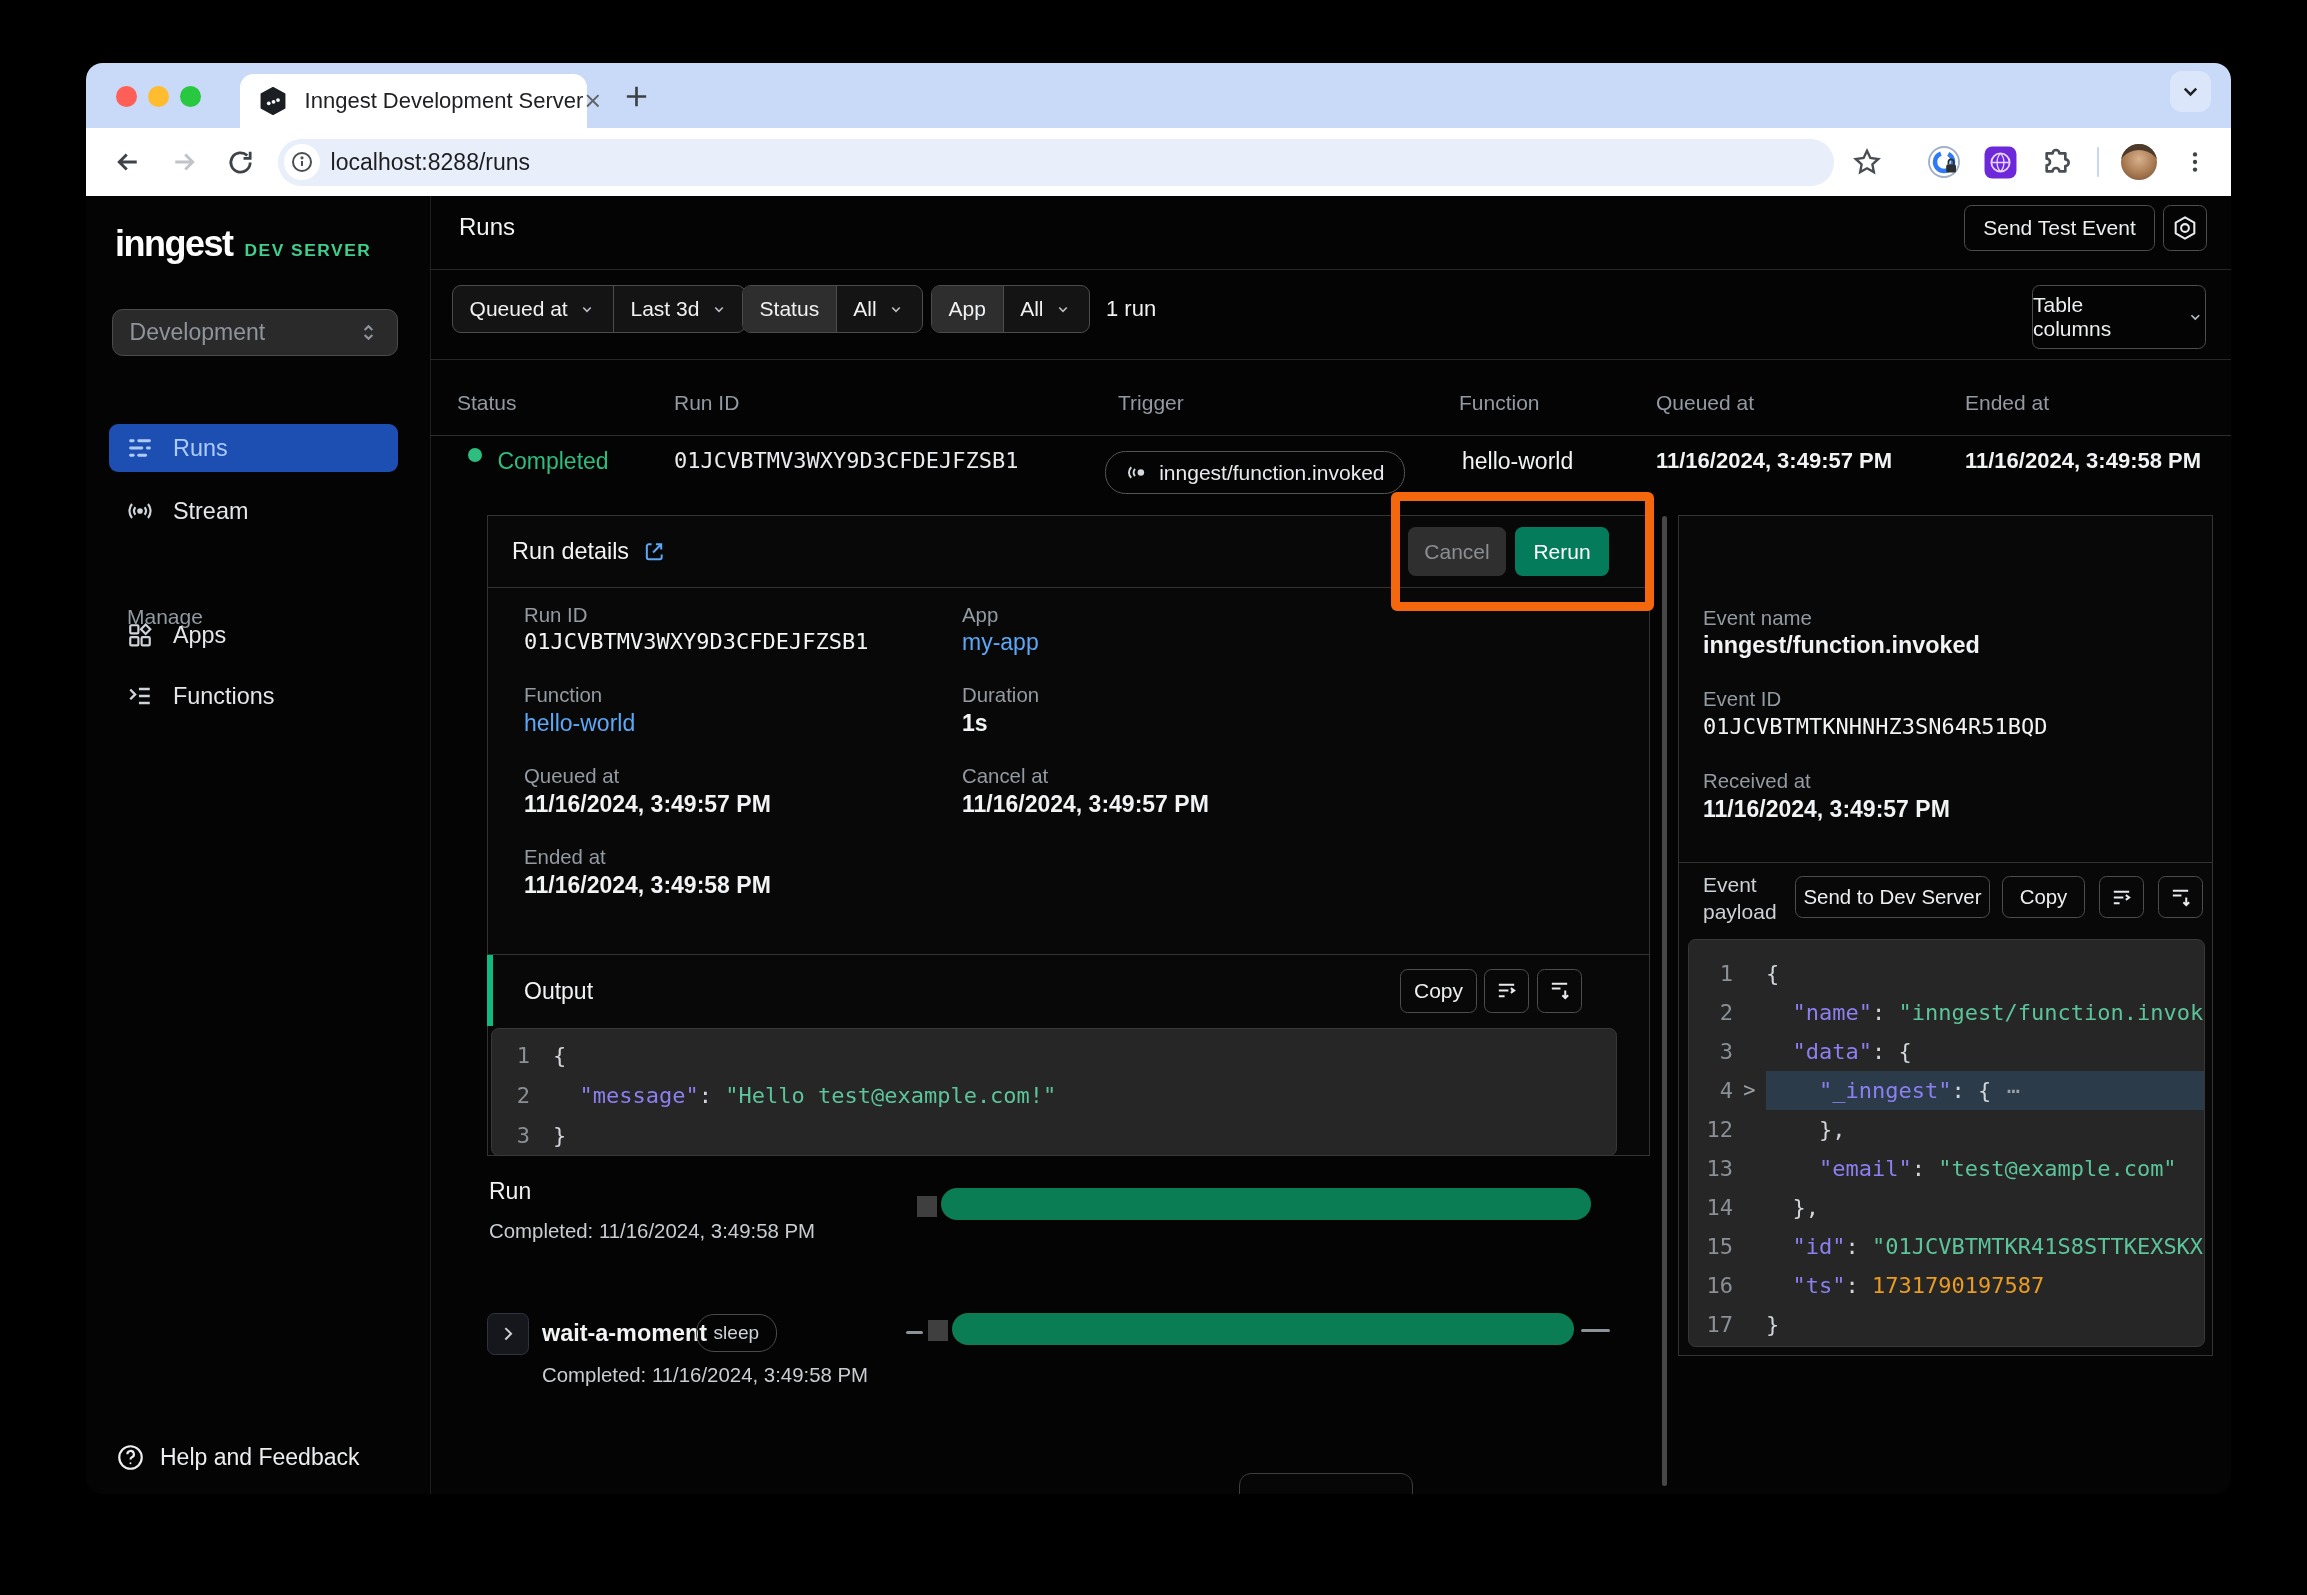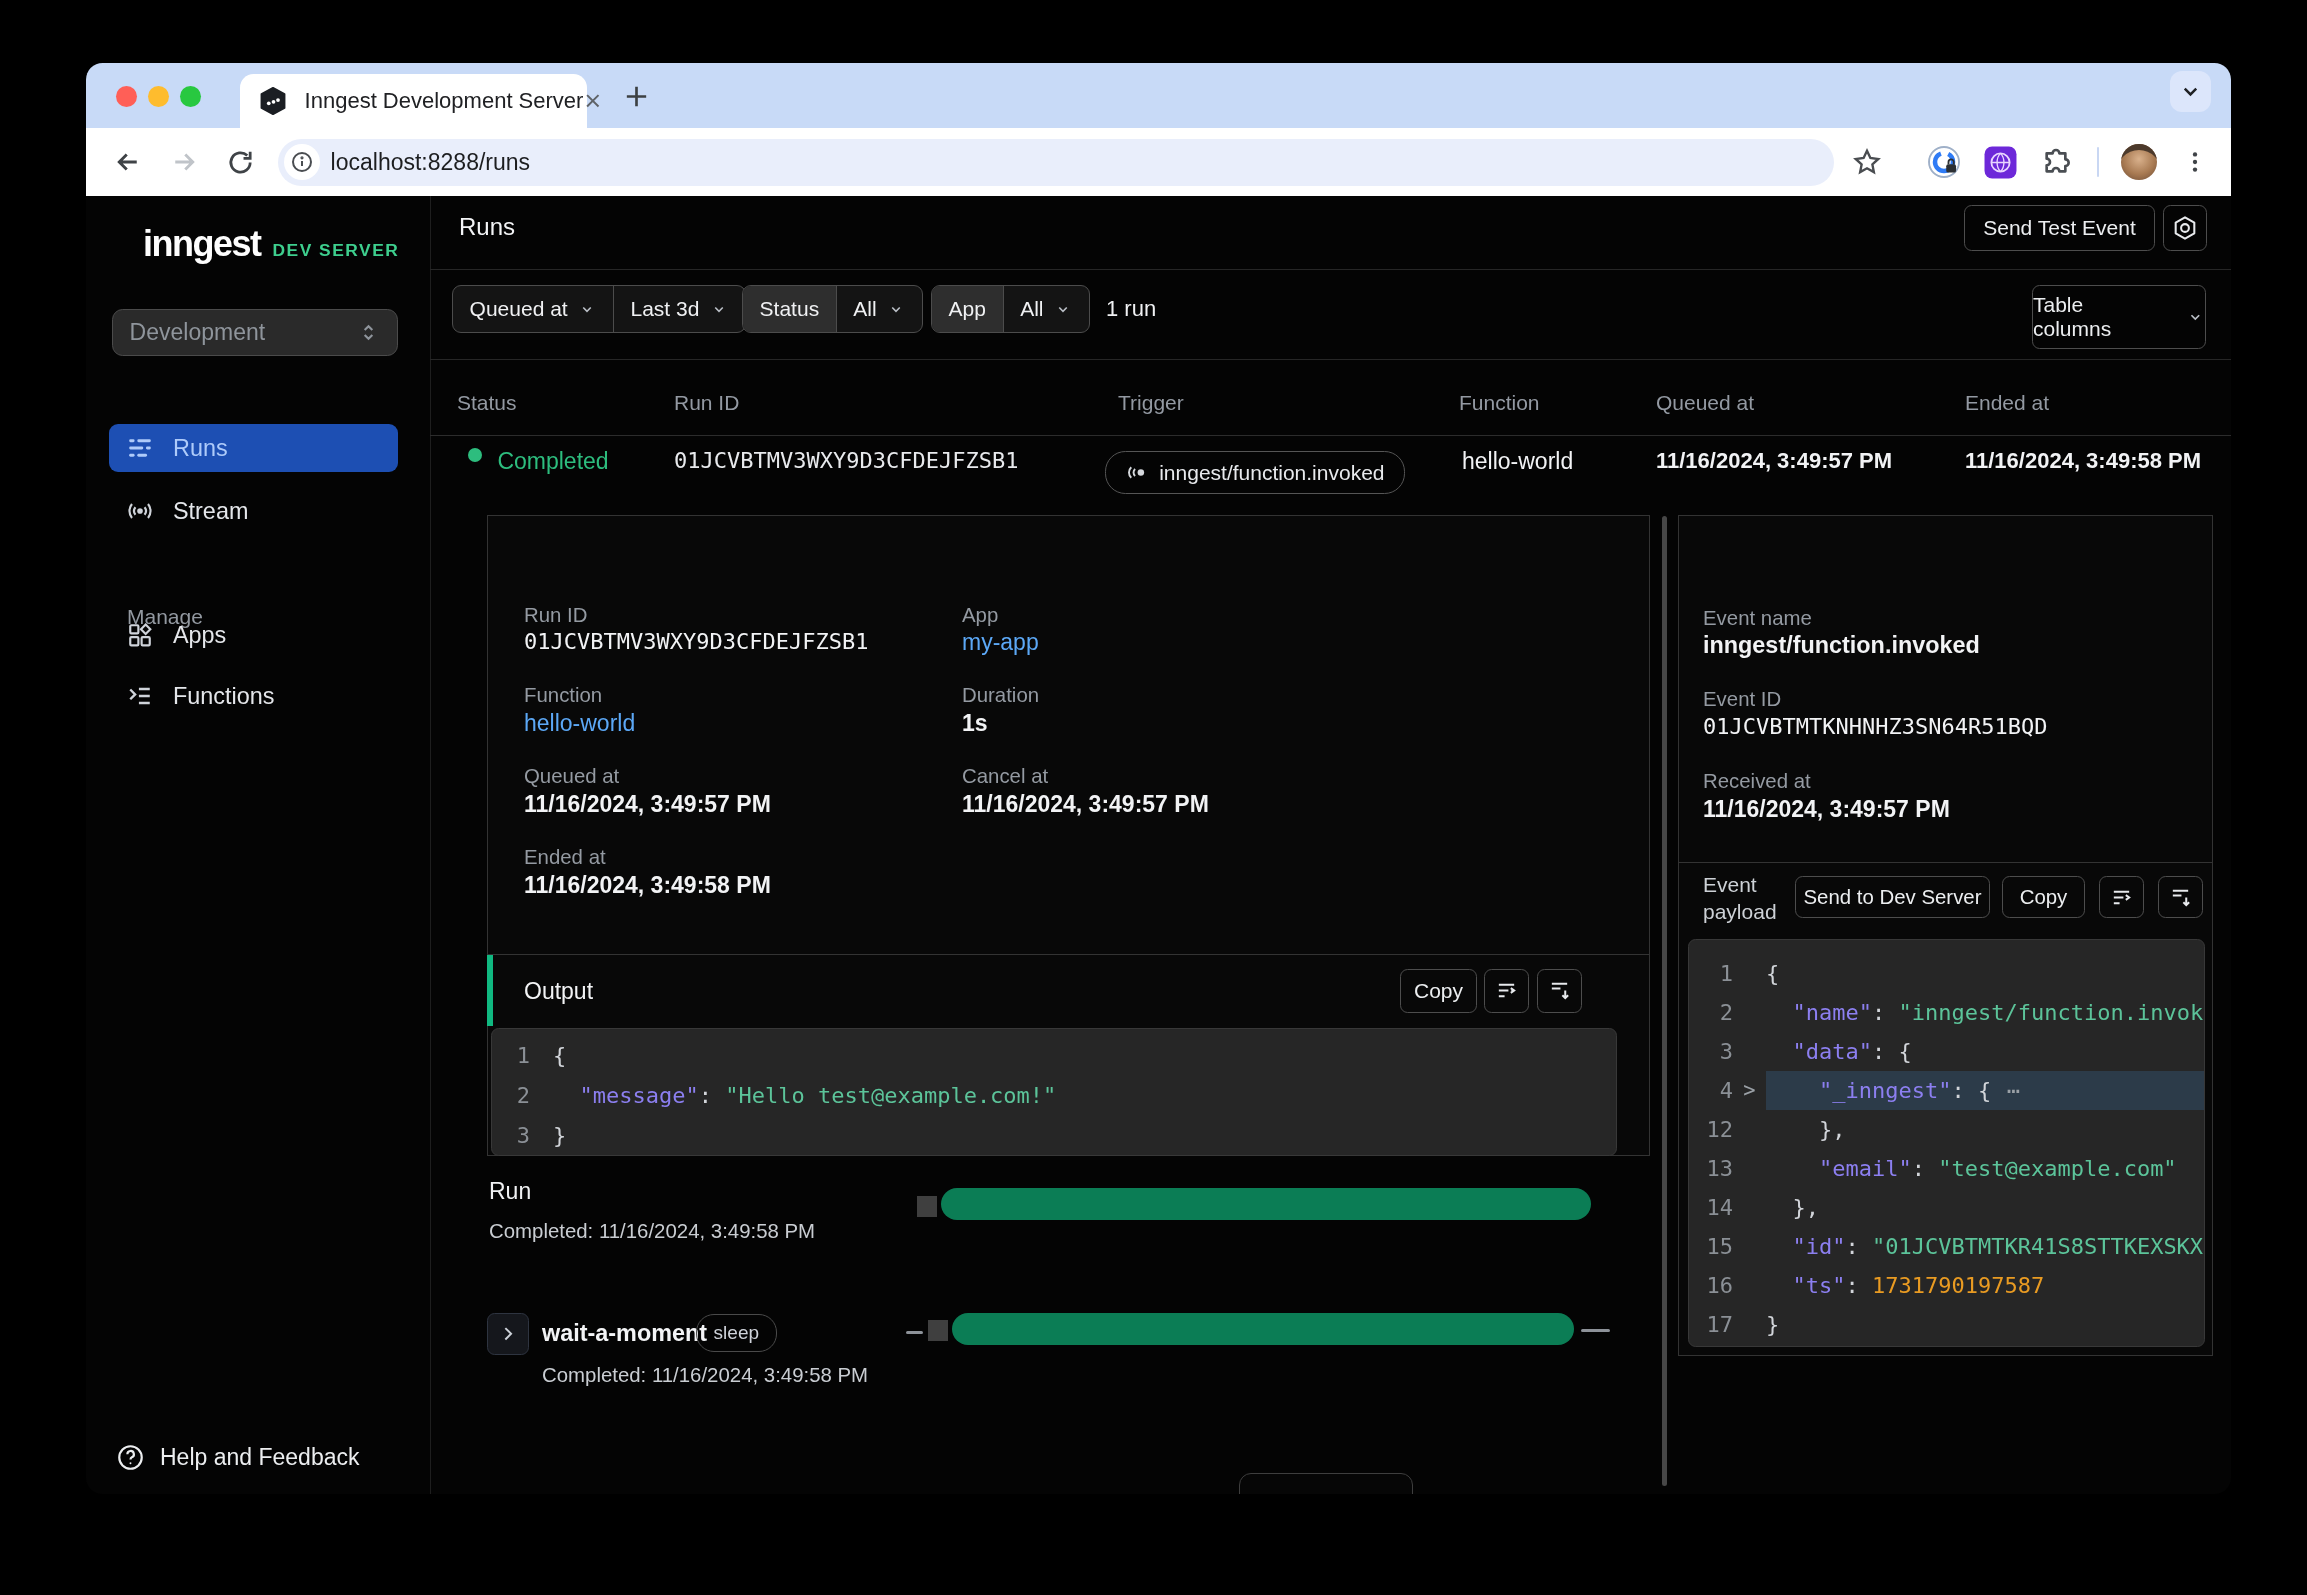--- a/index.html
+++ b/index.html
@@ -25,21 +25,21 @@
     display:flex;align-items:center;justify-content:center;}
   #avatar{position:absolute;left:2035px;top:16px;width:36px;height:36px;border-radius:50%;
     background:radial-gradient(circle at 50% 42%,#d9b18c 0%,#a87a52 55%,#6b4a33 100%);
     box-shadow:inset 0 10.6px 0 -4.5px #4c3a2c;}
   #toolbar-sep{position:absolute;left:2011px;top:19px;width:2.3px;height:30px;background:#c9d7f3;border-radius:1.5px;}
   
   #app{position:absolute;left:0;top:133px;width:100%;height:1298px;background:#040404;color:#e8eaed;}
   
   #sidebar{position:absolute;left:0;top:0;width:344px;height:100%;border-right:0.8px solid #1e1e1e;}
   #logo-row{position:absolute;left:29px;top:27px;display:flex;align-items:baseline;}
-  #logo-text{font-size:36px;font-weight:800;letter-spacing:-1.5px;color:#fdfdfd;margin-left:28px;}
+  #logo-text{font-size:36px;font-weight:800;letter-spacing:-1.5px;color:#fdfdfd;}
   #logo-badge{font-size:17.4px;font-weight:600;letter-spacing:1.5px;color:#3ecf8e;margin-left:12px;}
   #env-select{position:absolute;left:26px;top:113px;width:286px;height:47px;background:#2a2a2a;
     border:0.8px solid #4b4b4b;border-radius:10.6px;display:flex;align-items:center;justify-content:space-between;
     padding:0 16.6px;box-sizing:border-box;}
   #env-select span{font-size:23px;color:#8f959c;}
   .side-label{position:absolute;left:41px;font-size:21px;color:#9399a1;margin-top:28px;}
   .side-item{position:absolute;left:23.4px;width:289px;height:48px;border-radius:9px;display:flex;
     align-items:center;color:#e4e6ea;}
   .side-item .icn{width:26px;height:26px;margin-left:18px;display:flex;align-items:center;justify-content:center;}
   .side-item .lbl{font-size:23.4px;margin-left:19.6px;}
@@ -384,20 +384,31 @@
       <span>hello-world</span>
     </div>
     <div class="trow" style="left:1570px;font-size:22px;font-weight:600;color:#f2f3f5">
       <span>11/16/2024, 3:49:57 PM</span>
     </div>
     <div class="trow" style="left:1879px;font-size:22px;font-weight:600;color:#f2f3f5">
       <span>11/16/2024, 3:49:58 PM</span>
     </div>
 
     <div class="panel" id="run-panel">
+      <div class="panel-head">
+        <span class="panel-title">Run details</span>
+        <span style="margin-left:13.6px">
+          <svg width="23" height="23" viewBox="0 0 24 24" fill="none" stroke="#5ca8f6" stroke-width="2.1">
+              <path d="M13.5 4.5H19v5.5M19 4.5L10.5 13M9 4.5H6a2 2 0 0 0-2 2V18a2 2 0 0 0 2 2h11.5a2 2 0 0 0 2-2v-3"></path>
+            </svg>
+        </span>
+        <button id="cancel-btn">Cancel</button>
+        <button id="rerun-btn">Rerun</button>
+        <div id="highlight-box"></div>
+      </div>
 
       <span class="fld-label" style="left:36px;top:88px">Run ID</span>
       <span class="fld-value mono" style="left:36px;top:113px">01JCVBTMV3WXY9D3CFDEJFZSB1</span>
       <span class="fld-label" style="left:474px;top:88px">App</span>
       <span class="fld-value link" style="left:474px;top:113px">my-app</span>
 
       <span class="fld-label" style="left:36px;top:168px">Function</span>
       <span class="fld-value link" style="left:36px;top:194px">hello-world</span>
       <span class="fld-label" style="left:474px;top:168px">Duration</span>
       <span class="fld-value" style="left:474px;top:194px">1s</span>

